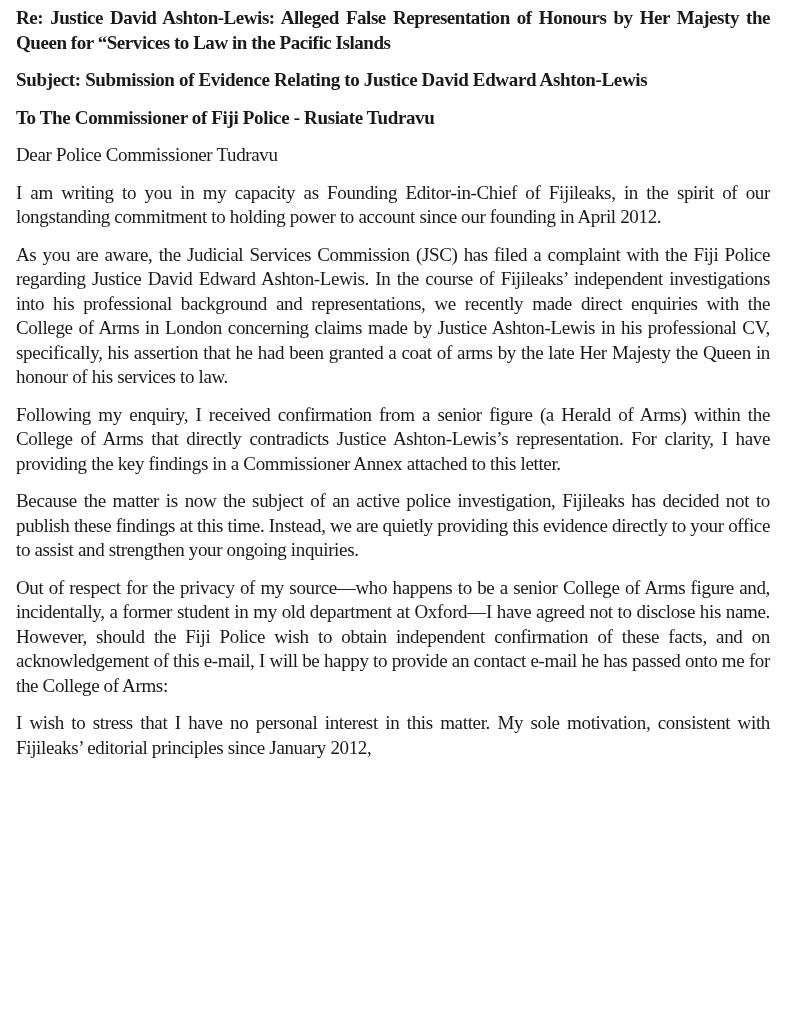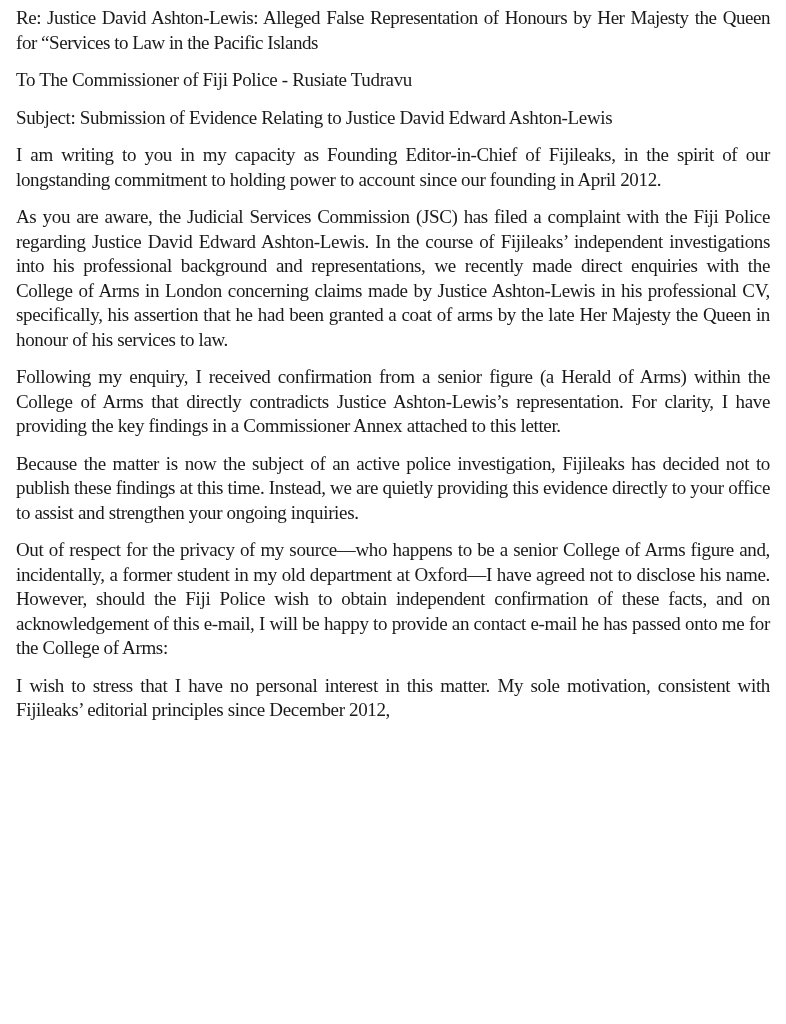--- a/index.html
+++ b/index.html
@@ -21,36 +21,37 @@
     }
     .p {
       margin: 0 0 13px 0;
       font-size: 19px;
       line-height: 24.5px;
       text-align: justify;
       letter-spacing: -0.35px;
       word-spacing: 0px;
     }
     .heading {
-      font-weight: normal;
+      font-weight: bold;
     }
     .title {
       letter-spacing: -0.45px;
     }
     .b { font-weight: normal; }
     .i { }
   </style>
 </head>
 <body>
 
 <div class="page">
   <p class="p heading title">Re: Justice David Ashton-Lewis: Alleged False Representation of Honours by Her Majesty the Queen for “Services to Law in the Pacific Islands</p>
+  <p class="p heading">Subject: Submission of Evidence Relating to Justice David Edward Ashton-Lewis</p>
   <p class="p heading">To The Commissioner of Fiji Police - Rusiate Tudravu</p>
-  <p class="p heading">Subject: Submission of Evidence Relating to Justice David Edward Ashton-Lewis</p>
+  <p class="p">Dear Police Commissioner Tudravu</p>
   <div id="body-paragraphs">
       <p class="p"><span>I am writing to you in my capacity as Founding Editor-in-Chief of </span><span class="i">Fijileaks</span><span>, in the spirit of our longstanding commitment to holding power to account since our founding in April 2012.</span></p>
       <p class="p"><span>As you are aware, the Judicial Services Commission (JSC) has filed a complaint with the Fiji Police regarding </span><span class="b">Justice David Edward Ashton-Lewis</span><span>. In the course of </span><span class="i">Fijileaks’</span><span> independent investigations into his professional background and representations, we recently made direct enquiries with the College of Arms in London concerning claims made by Justice Ashton-Lewis in his professional CV, specifically, his assertion that he had been granted a coat of arms by the late </span><span class="b">Her Majesty the Queen</span><span> in honour of his services to law.</span></p>
       <p class="p"><span>Following my enquiry, I received confirmation from a senior figure (a Herald of Arms) within the College of Arms that directly contradicts Justice Ashton-Lewis’s representation. For clarity, I have providing the key findings in a </span><span class="b">Commissioner Annex</span><span> attached to this letter.</span></p>
       <p class="p"><span>Because the matter is now the subject of an active police investigation, </span><span class="i">Fijileaks</span><span> has decided not to publish these findings at this time. Instead, we are quietly providing this evidence directly to your office to assist and strengthen your ongoing inquiries.</span></p>
       <p class="p"><span>Out of respect for the privacy of my source—who happens to be a senior College of Arms figure and, incidentally, a former student in my old department at Oxford—I have agreed not to disclose his name. However, should the Fiji Police wish to obtain independent confirmation of these facts, and on acknowledgement of this e-mail, I will be happy to provide an contact e-mail he has passed onto me for the College of Arms:</span></p>
-      <p class="p"><span>I wish to stress that I have no personal interest in this matter. My sole motivation, consistent with </span><span class="i">Fijileaks’</span><span> editorial principles since December 2012,</span></p>
+      <p class="p"><span>I wish to stress that I have no personal interest in this matter. My sole motivation, consistent with </span><span class="i">Fijileaks’</span><span> editorial principles since January 2012,</span></p>
     </div>
 </div>
 
 </body></html>

